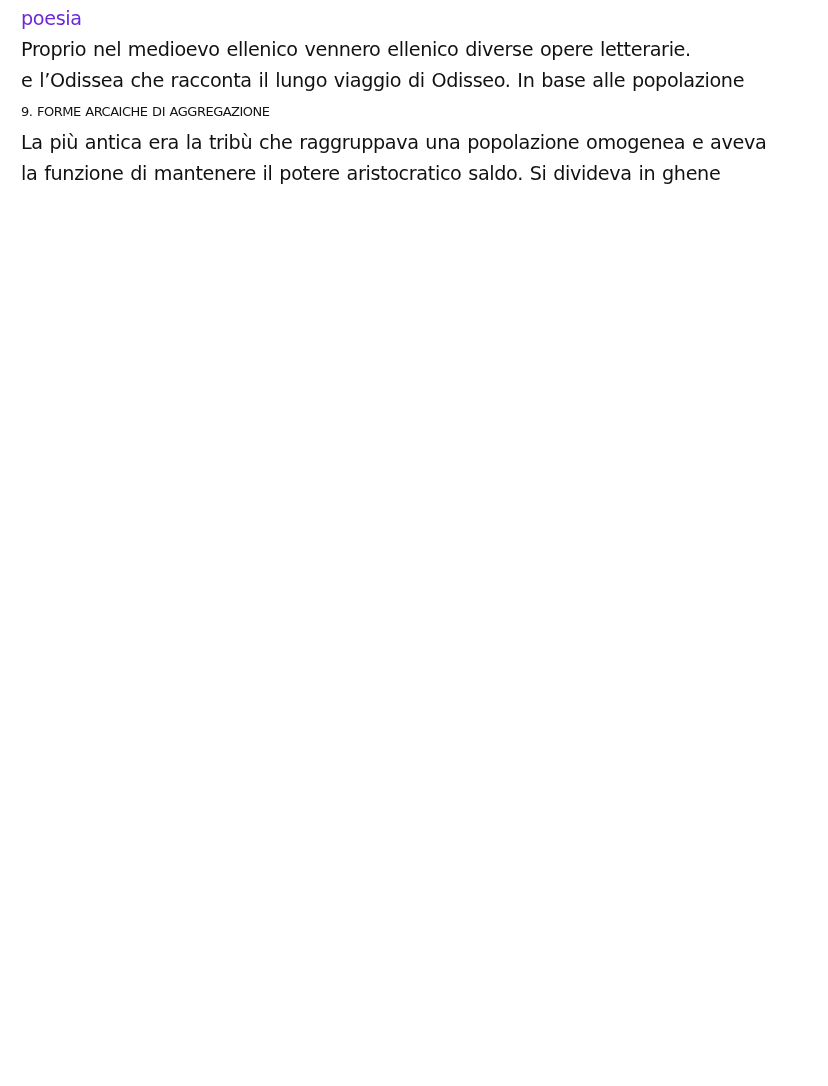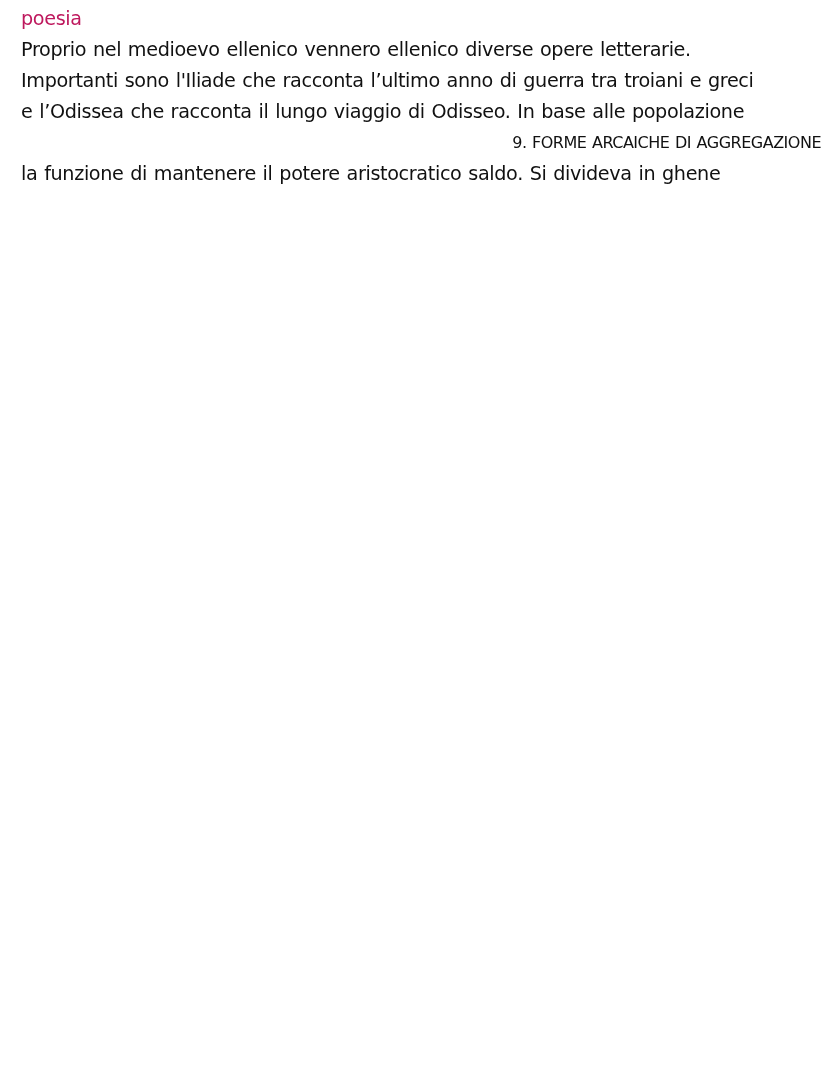--- a/index.html
+++ b/index.html
@@ -24,38 +24,37 @@
       color: #111111;
       letter-spacing: -0.35px;
       word-spacing: 1px;
     }
     .line {
       display: block;
       white-space: nowrap;
       height: 31px;
     }
     .tag {
-      color: #be185d;
+      color: #6d28d9;
     }
     .heading {
-      font-size: 16px;
+      font-size: 13px;
       letter-spacing: -0.5px;
-      text-align: right;
     }
   </style>
 </head>
 <body>
 
 <div class="doc">
   <span class="line tag">poesia</span>
 
   <div>
     <span class="line">Proprio nel medioevo ellenico vennero ellenico diverse opere letterarie.</span>
-    <span class="line">Importanti sono l'Iliade che racconta l’ultimo anno di guerra tra troiani e greci</span>
     <span class="line">e l’Odissea che racconta il lungo viaggio di Odisseo. In base alle popolazione</span>
   </div>
 
   <span class="line heading">9. FORME ARCAICHE DI AGGREGAZIONE</span>
 
   <div>
+    <span class="line">La più antica era la tribù che raggruppava una popolazione omogenea e aveva</span>
     <span class="line">la funzione di mantenere il potere aristocratico saldo. Si divideva in ghene</span>
   </div>
 </div>
 
 </body></html>

